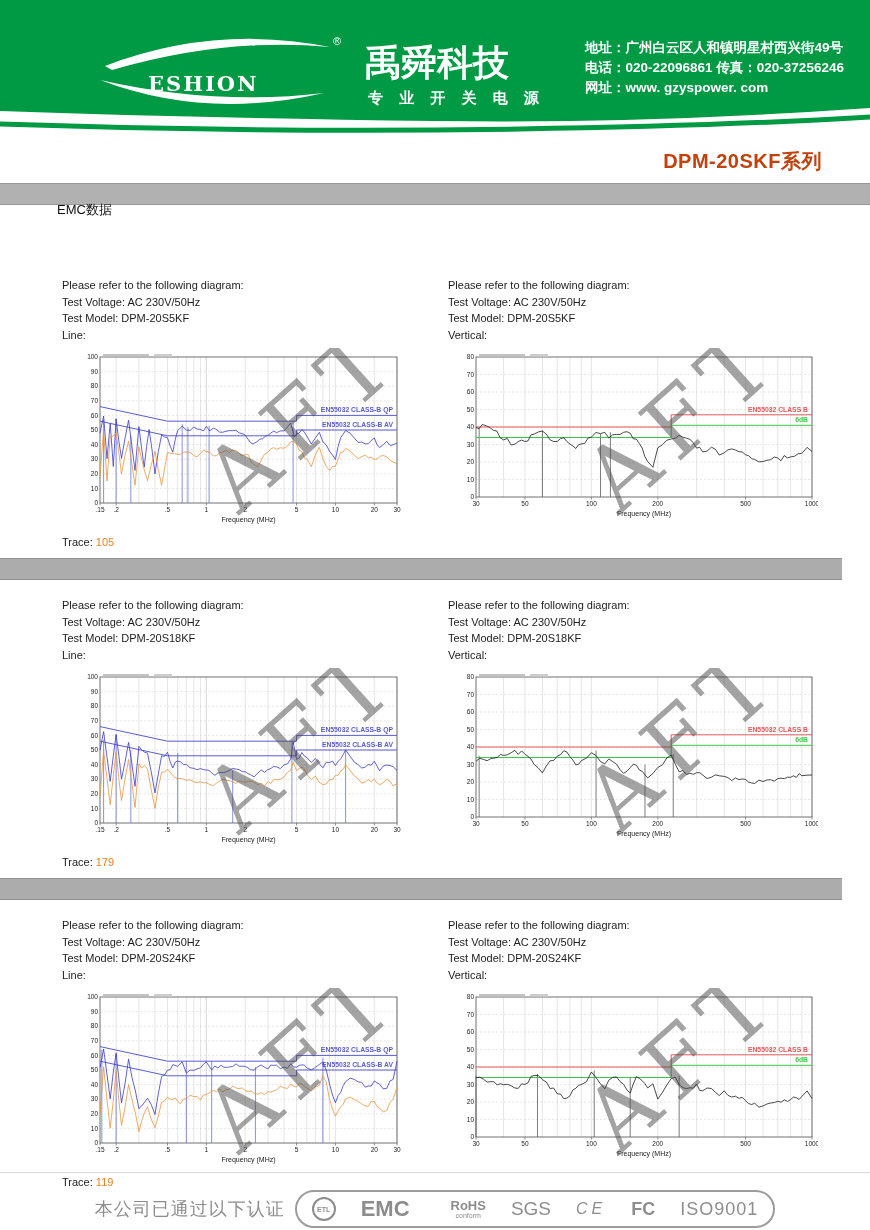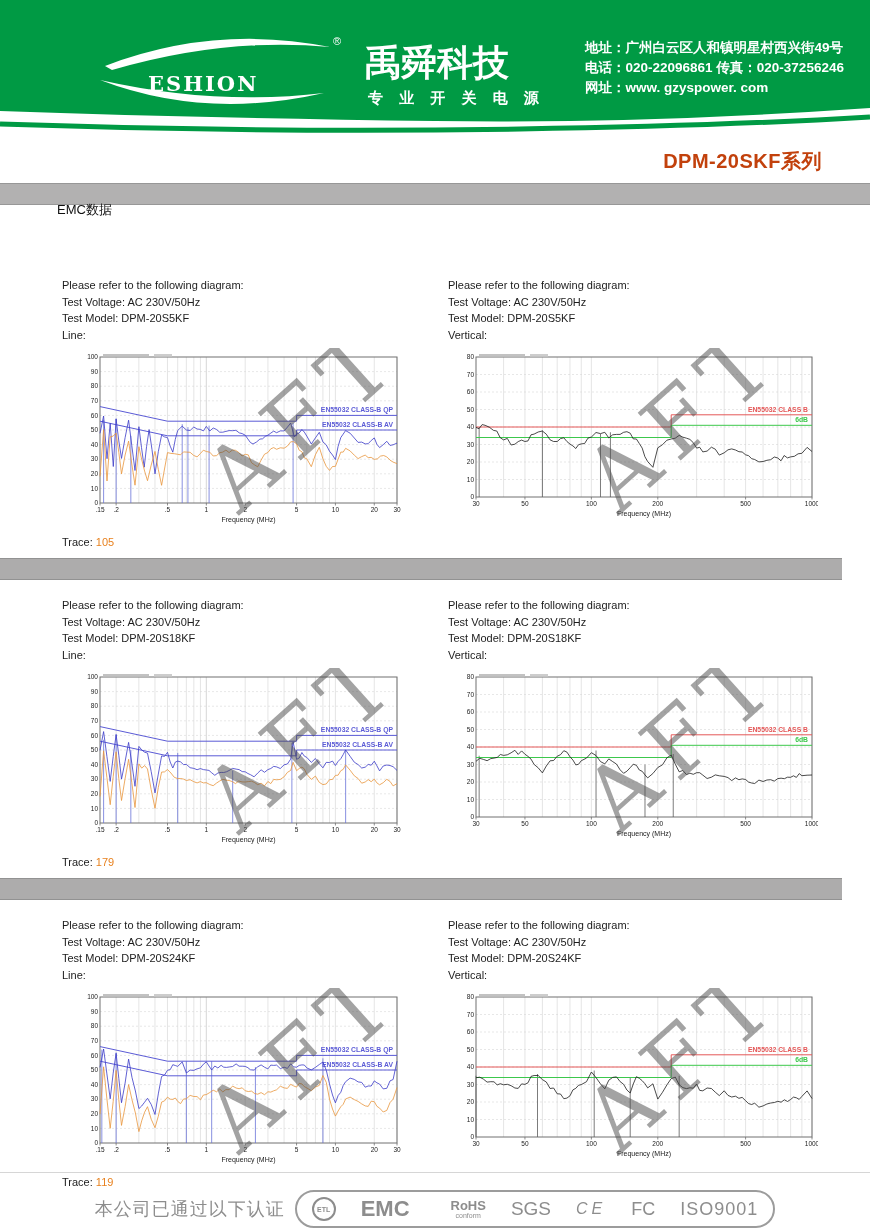--- a/index.html
+++ b/index.html
@@ -38,21 +38,21 @@
               border-radius:19px;padding:3px 15px;color:#8d8d8d;height:28px;}
   .cert{display:inline-flex;align-items:center;justify-content:center;color:#8d8d8d;}
   .cert-etl{width:24px;height:24px;border:2px solid #8d8d8d;border-radius:50%;
             font-size:7px;font-weight:bold;box-sizing:border-box;}
   .cert-emc{font-size:22px;font-weight:900;letter-spacing:0;font-stretch:condensed;}
   .cert-rohs{flex-direction:column;line-height:1;margin-left:16px;}
   .cert-rohs .big{font-size:13px;font-weight:bold;}
   .cert-rohs .small{font-size:7px;}
   .cert-sgs{font-size:19px;font-weight:normal;}
   .cert-ce{font-size:16px;letter-spacing:4px;font-style:italic;}
-  .cert-fcc{font-size:18px;font-weight:normal;text-align:right;}
+  .cert-fcc{font-size:18px;font-weight:bold;text-align:right;}
   .cert-iso{font-size:18px;letter-spacing:1px;}
 </style>
 </head>
 <body>
 
 <div class="page">
 
   <div class="banner">
     <svg width="870" height="140" viewBox="0 0 870 140">
       <path d="M0,0 H870 V108 Q640,124 435,121 Q200,118 0,111 Z" fill="#009a44"></path>

